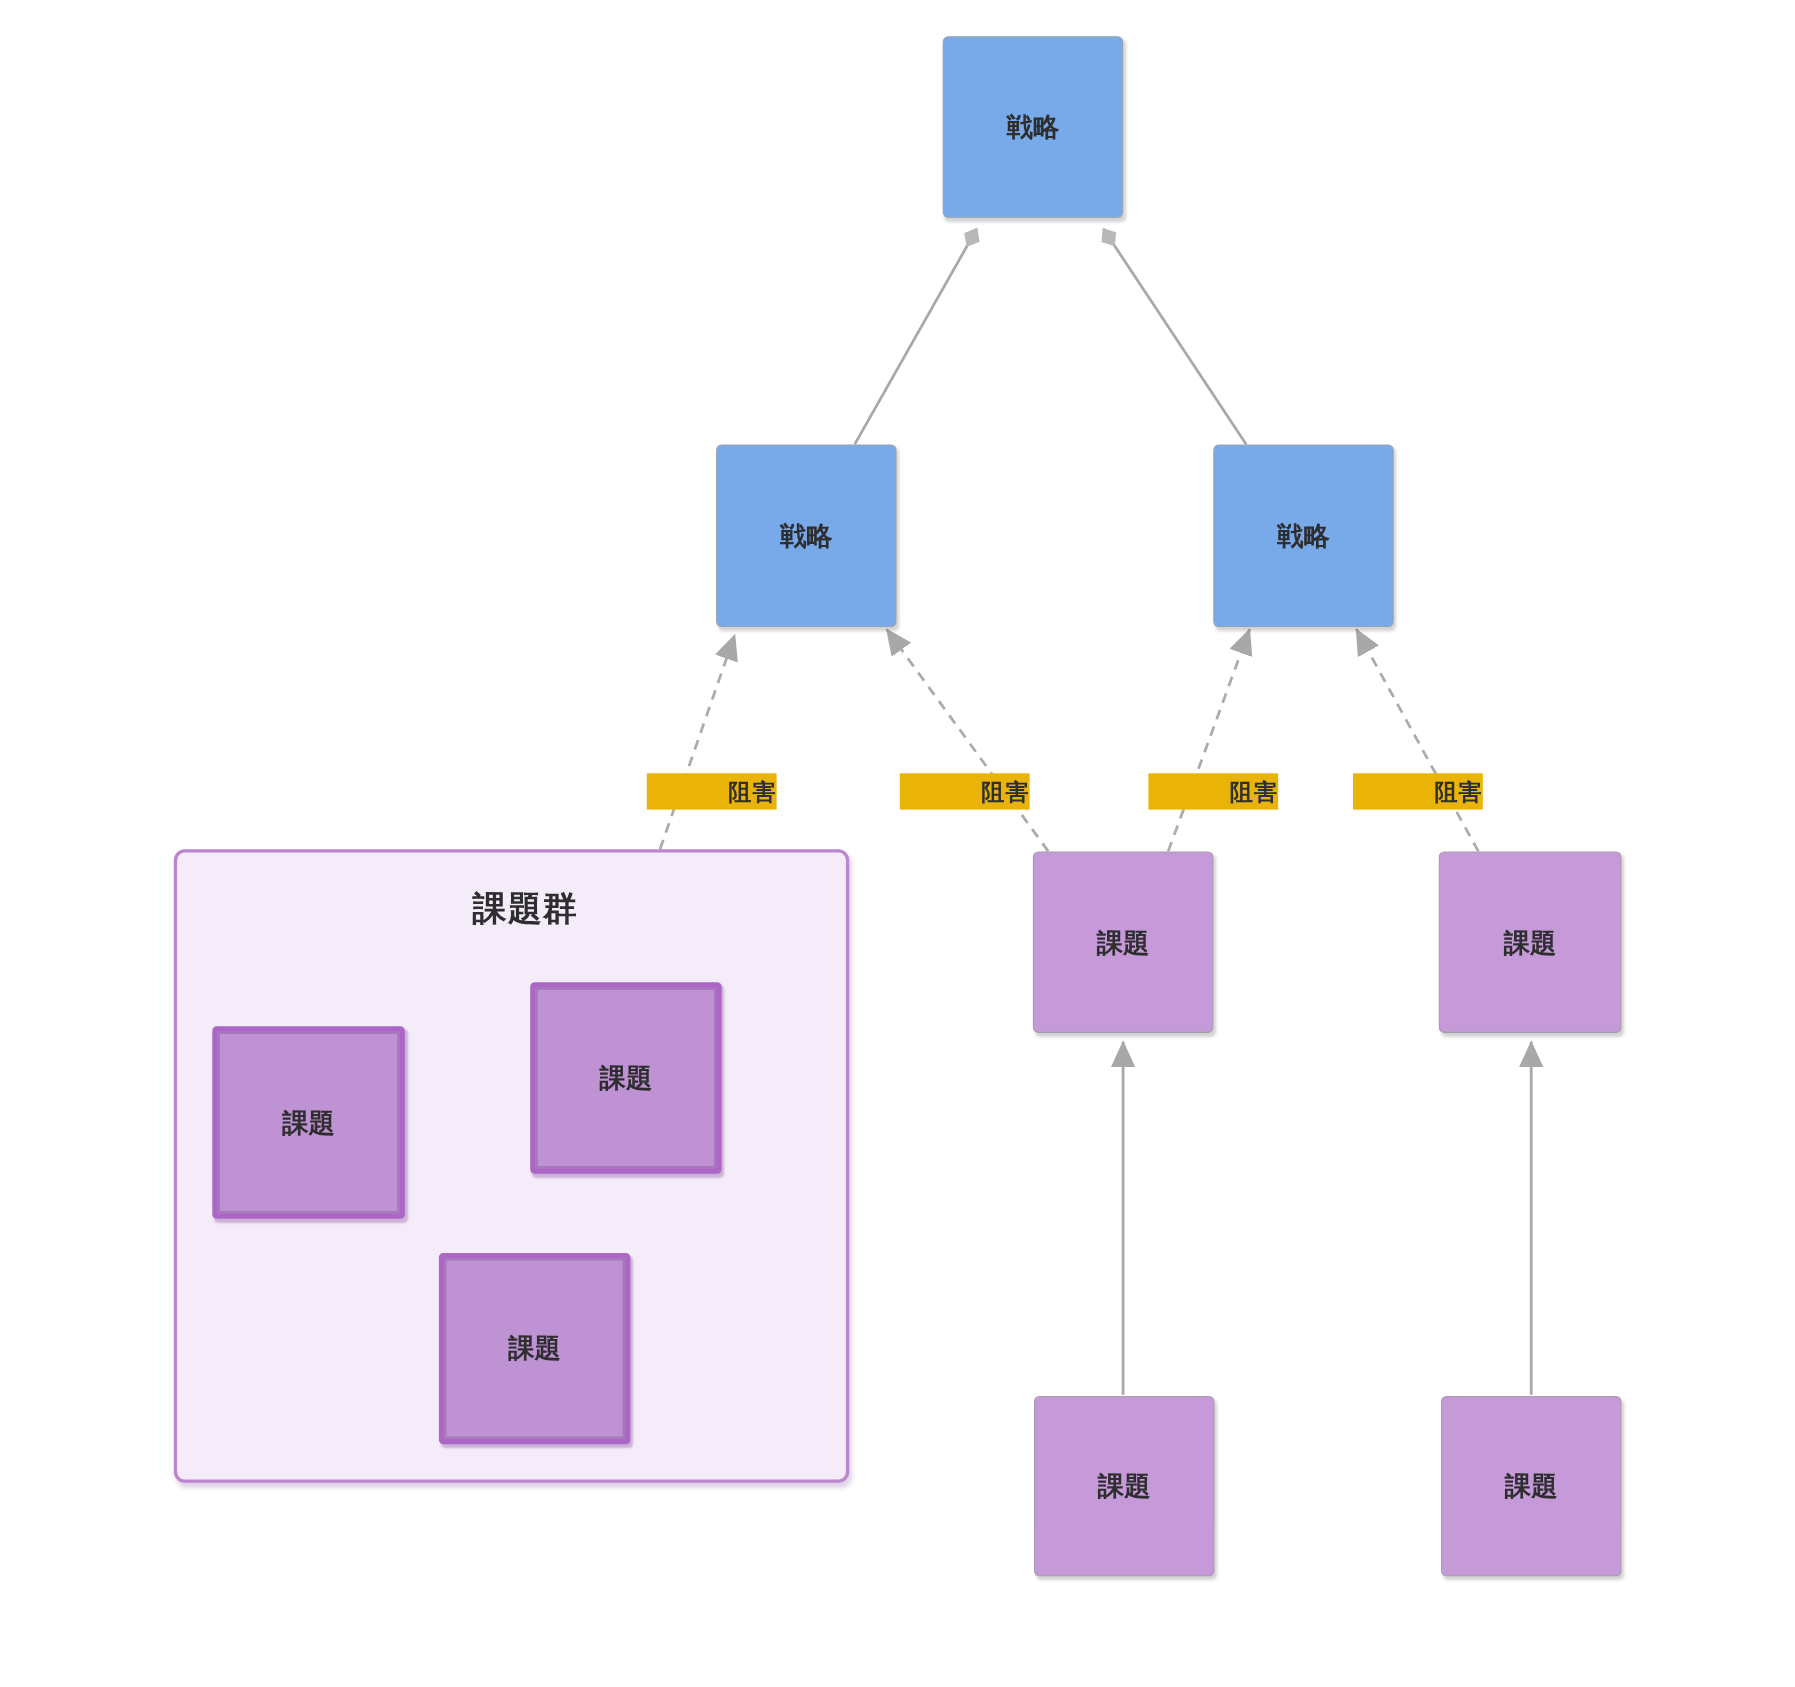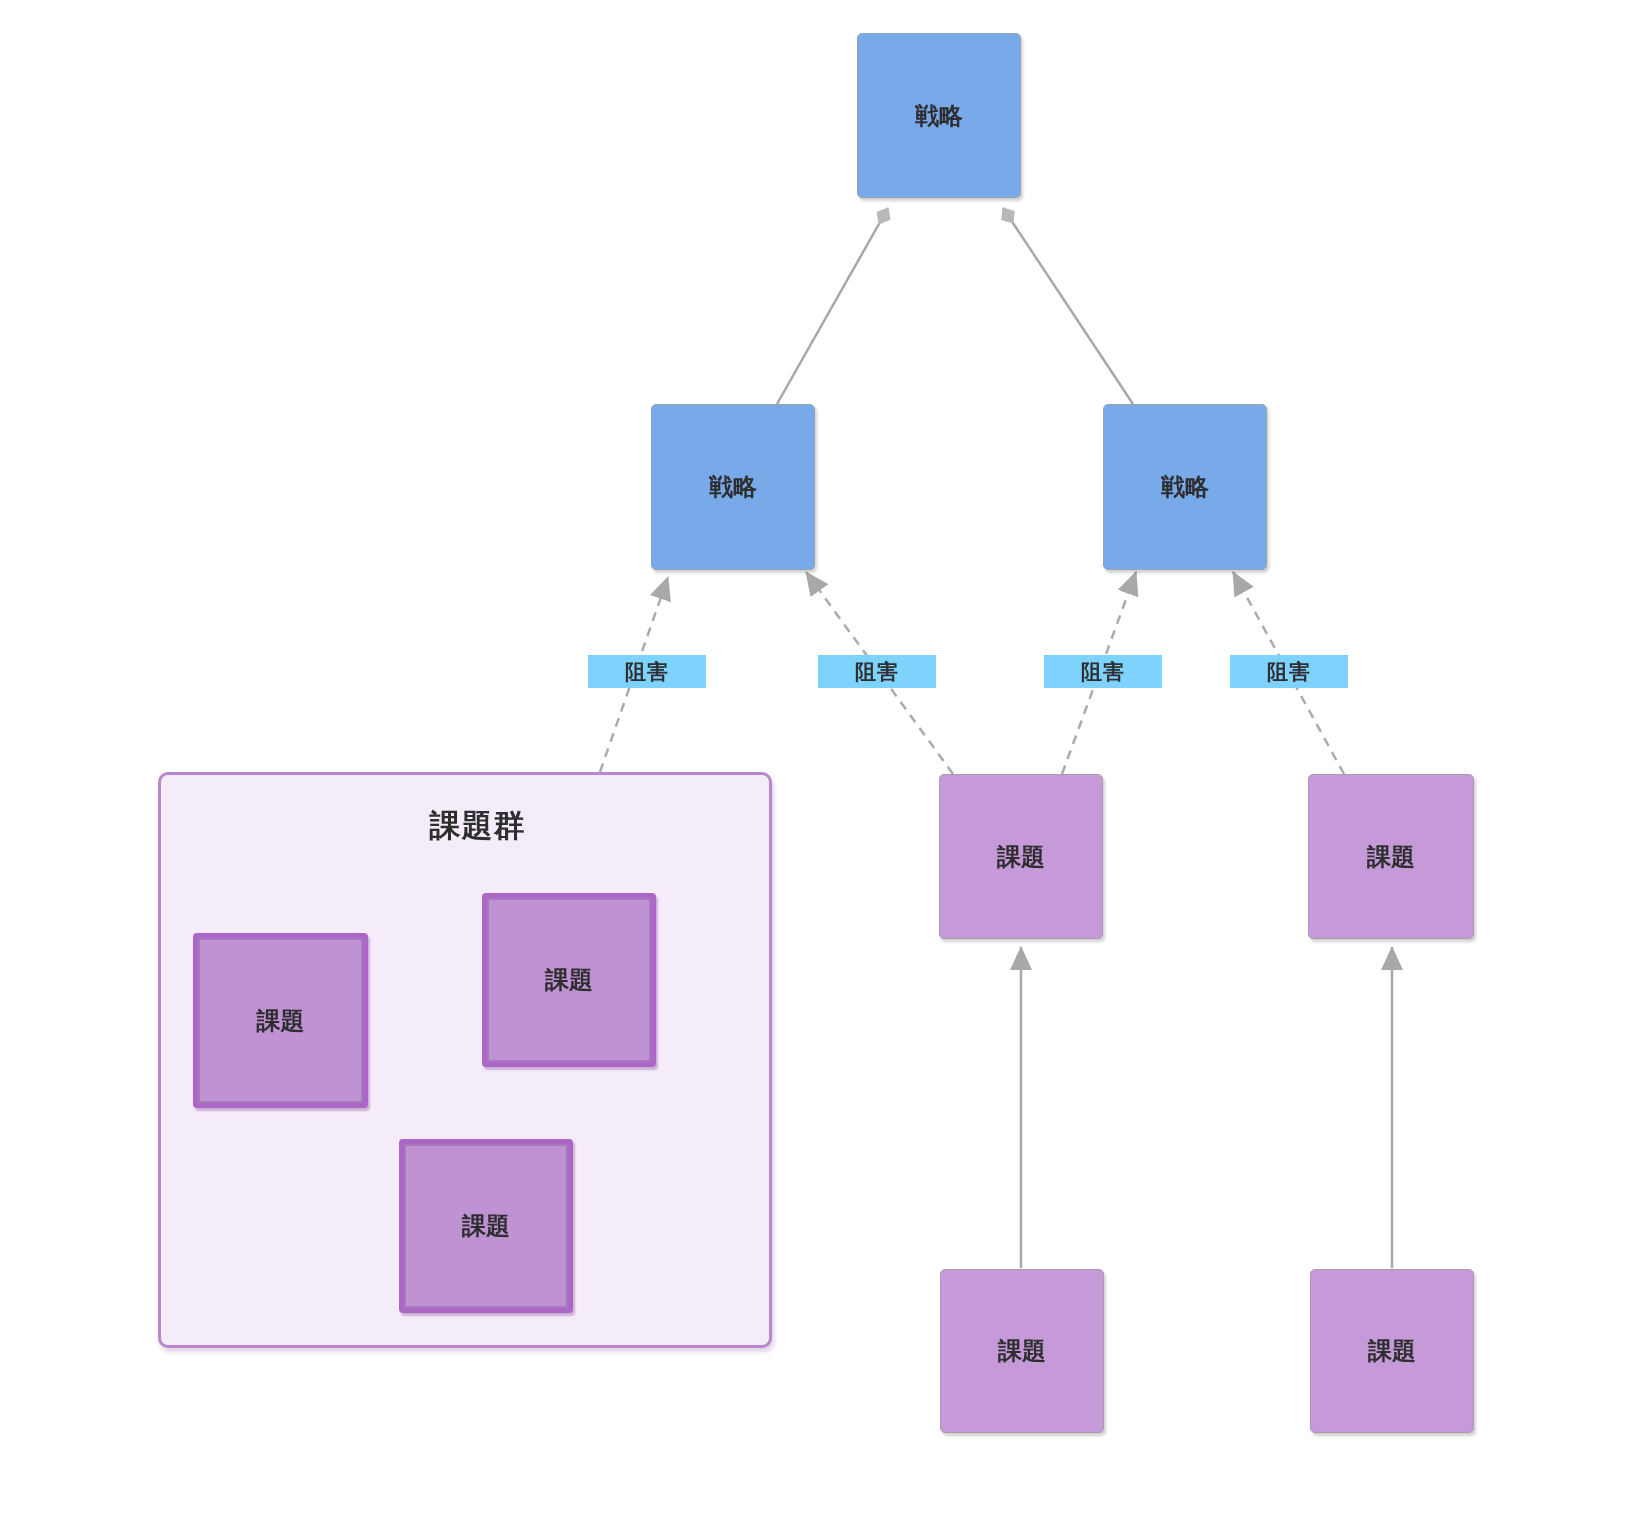--- a/index.html
+++ b/index.html
@@ -59,24 +59,25 @@
     box-sizing:border-box;
     background:#bf93d3;
     border:5px solid #ac66c6;
     border-radius:4px;
     box-shadow:2px 3px 2px rgba(130,70,150,0.35), inset 0 0 0 2px rgba(108,62,128,0.30);
     font-size:24px;font-weight:700;color:#2e2e30;
   }
   .edge-label{
     position:absolute;
     width:118px;height:33px;
-    display:flex;align-items:center;justify-content:center;
-    background:#7dd3fc;
+    display:flex;align-items:center;justify-content:flex-end;
+    background:#eab308;
     font-size:21px;font-weight:700;color:#2e2e33;
     letter-spacing:1px;
+    margin-top:48px;
   }
 </style>
 </head>
 <body>
 
 <div class="canvas">
 
   <svg class="edges-svg" width="1632" height="1534" viewBox="0 0 1632 1534">
     <defs>
       <marker id="arrow" markerUnits="userSpaceOnUse" markerWidth="26" markerHeight="22" refX="23" refY="11" orient="auto">

